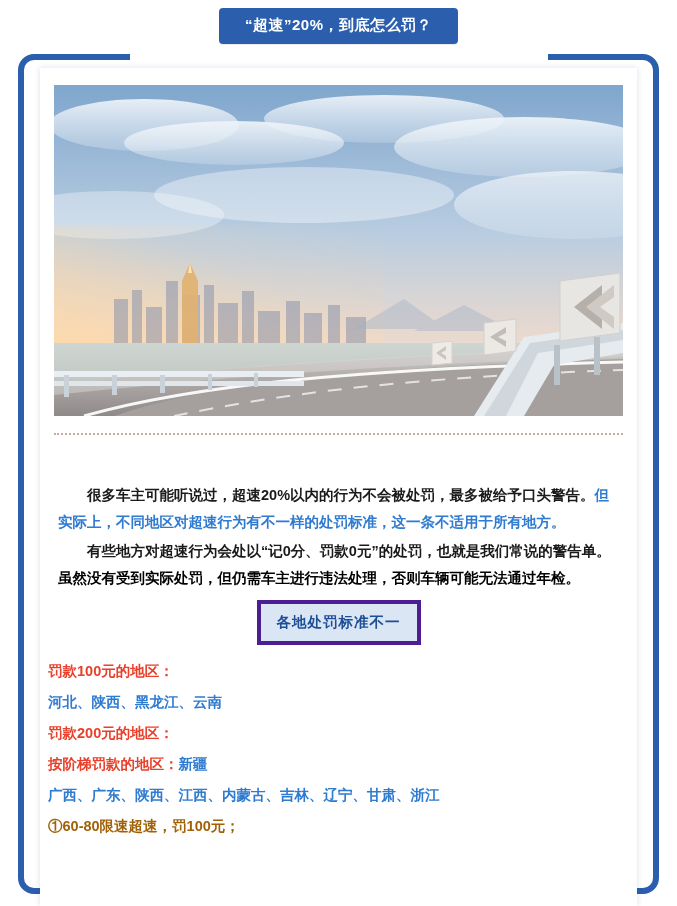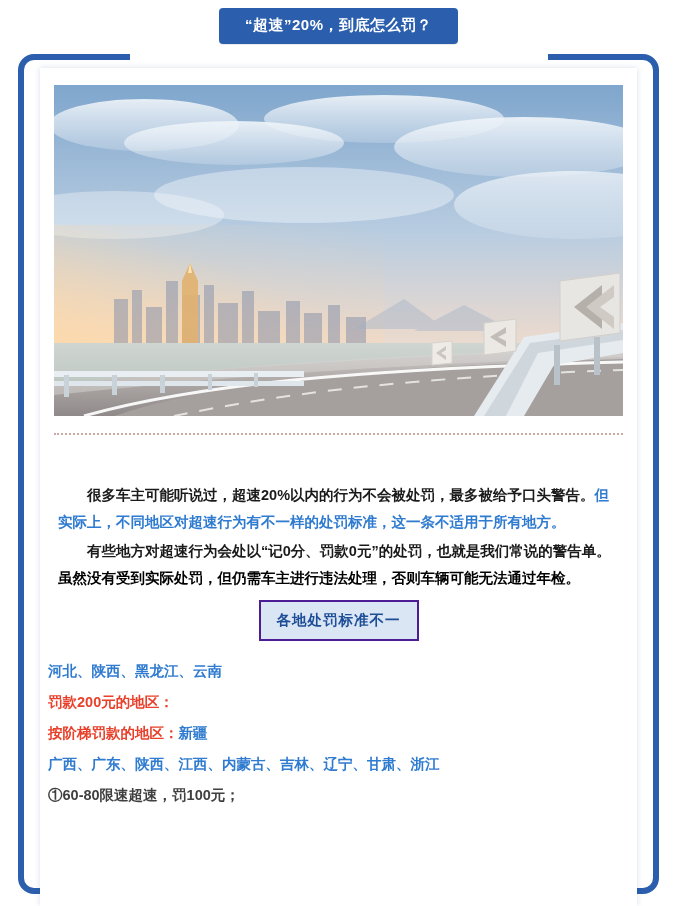--- a/index.html
+++ b/index.html
@@ -127,21 +127,21 @@
     position: absolute;
     top: 532px;
     left: 0;
     width: 597px;
     text-align: center;
   }
   .subhead {
     display: inline-block;
     background: #dbe6f5;
     color: #1d4e96;
-    border: 2px solid #4c1d95;
+    border: 4px solid #4c1d95;
     font-size: 14.5px;
     font-weight: bold;
     padding: 9px 16px;
     letter-spacing: 1px;
   }
 
   
   .regions {
     position: absolute;
     top: 588px;
@@ -155,21 +155,21 @@
     color: #e8402a;
   }
   .reg-value-blue {
     color: #2f7bd0;
     margin-top: 8px;
   }
   .reg-line {
     white-space: nowrap;
   }
   .step-line {
-    color: #404040;
+    color: #a16207;
   }
   .step-label-red {
     color: #e8402a;
   }
   .step-label-blue {
     color: #2f7bd0;
   }
 </style>
 </head>
 <body>
@@ -313,20 +313,23 @@
         <span class="dark">有些地方对超速行为会处以“记0分、罚款0元”的处罚，也就是我们常说的警告单。</span><span class="red">虽然没有受到实际处罚，但仍需车主进行违法处理，否则车辆可能无法通过年检。</span>
       </p>
     </div>
 
     <div class="subhead-wrap">
       <span class="subhead">各地处罚标准不一</span>
     </div>
 
     <div class="regions">
       <div class="reg-line">
+        <span class="reg-label">罚款100元的地区：</span>
+      </div>
+      <div class="reg-line">
         <span class="reg-value-blue">河北、陕西、黑龙江、云南</span>
       </div>
       <div class="reg-line">
         <span class="reg-label">罚款200元的地区：</span>
       </div>
       <div class="reg-line">
         <span class="step-label-red">按阶梯罚款的地区：</span><span class="step-label-blue">新疆</span>
       </div>
       <div class="reg-line">
         <span class="reg-value-blue">广西、广东、陕西、江西、内蒙古、吉林、辽宁、甘肃、浙江</span>

